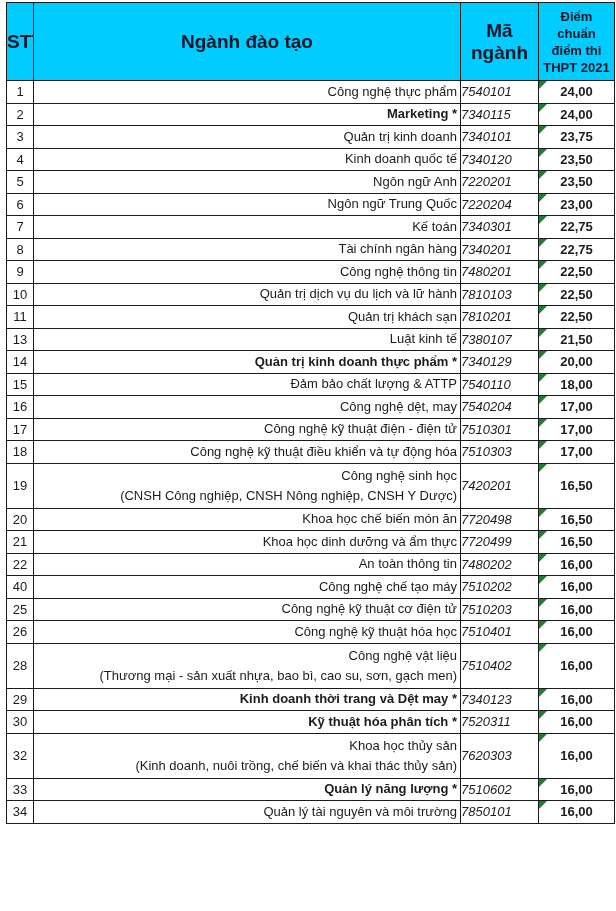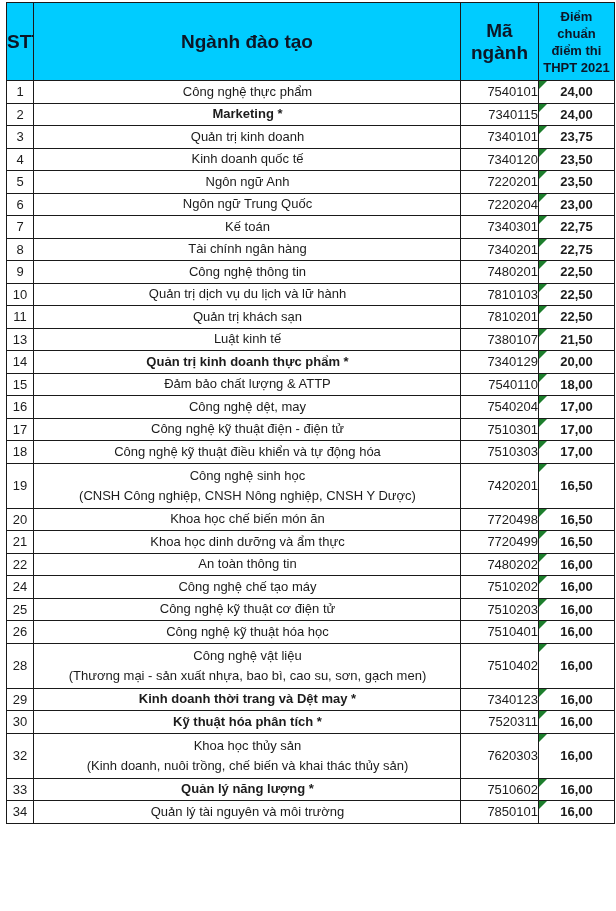--- a/index.html
+++ b/index.html
@@ -42,23 +42,23 @@
     font-weight: bold;
     text-align: center;
     font-size: 19px;
   }
   th.score-head { font-size: 13px; line-height: 17px; margin-top: 46px; }
 
   tr.single { height: 22.5px; }
   tr.double { height: 45px; }
 
   td.c-stt { text-align: center; }
-  td.c-major { text-align: center; padding: 0 3px 0 4px; line-height: 20px; }
+  td.c-major { text-align: right; padding: 0 3px 0 4px; line-height: 20px; }
   td.c-major.bold { font-weight: bold; }
-  td.c-code { text-align: right; }
+  td.c-code { text-align: left; font-style: italic; }
   td.c-score { text-align: center; position: relative; font-weight: bold; }
 
   .err-triangle {
     position: absolute;
     top: 0;
     left: 0;
     width: 0;
     height: 0;
     border-top: 8px solid #1d7e2c;
     border-right: 8px solid transparent;
@@ -252,21 +252,21 @@
         </tr>
         <tr class="single">
           <td class="c-stt">22</td>
           <td class="c-major">
             <div>An toàn thông tin</div>
           </td>
           <td class="c-code">7480202</td>
           <td class="c-score"><span class="err-triangle"></span><span>16,00</span></td>
         </tr>
         <tr class="single">
-          <td class="c-stt">24</td>
+          <td class="c-stt">40</td>
           <td class="c-major">
             <div>Công nghệ chế tạo máy</div>
           </td>
           <td class="c-code">7510202</td>
           <td class="c-score"><span class="err-triangle"></span><span>16,00</span></td>
         </tr>
         <tr class="single">
           <td class="c-stt">25</td>
           <td class="c-major">
             <div>Công nghệ kỹ thuật cơ điện tử</div>

